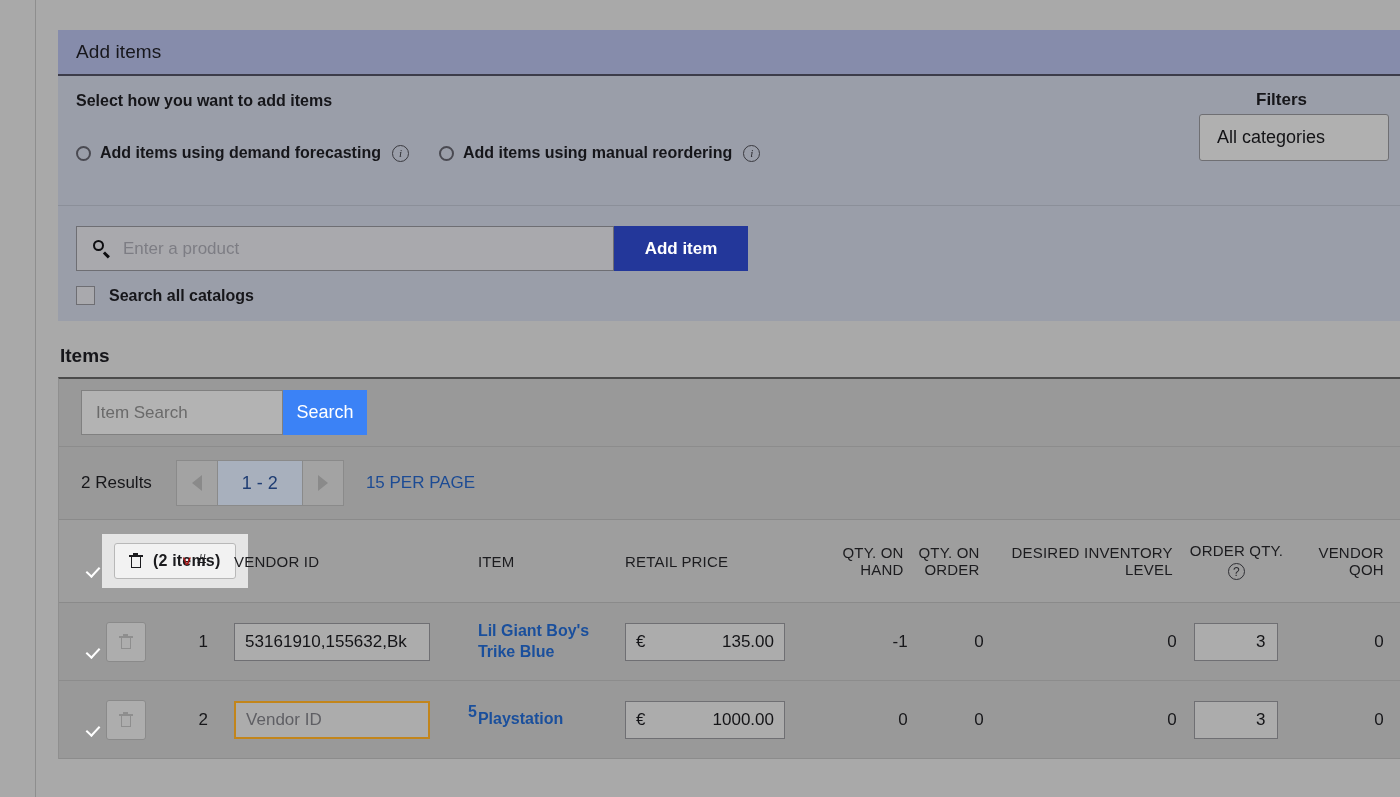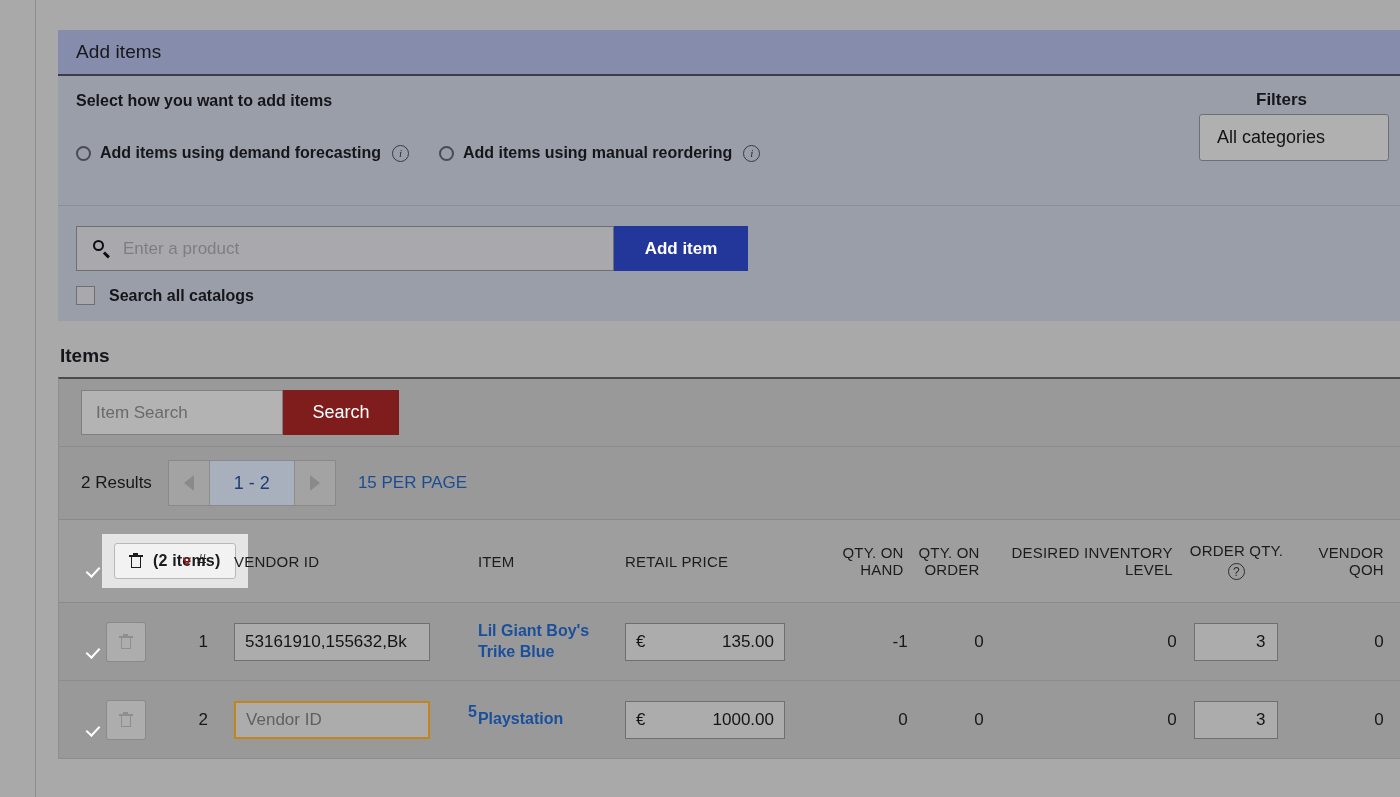--- a/index.html
+++ b/index.html
@@ -258,43 +258,43 @@
     background: #b3b3b3;
     border: 1px solid #808080;
     box-sizing: border-box;
     display: flex;
     align-items: center;
     padding-left: 14px;
     font-size: 17px;
     color: #6a6a6a;
   }
   .search-btn {
-    width: 116px;
+    width: 84px;
     height: 45px;
-    background: #7f1d1d;
+    background: #3b82f6;
     color: #ffffff;
     font-size: 18px;
     display: flex;
     align-items: center;
     justify-content: center;
     border: none;
     cursor: pointer;
     box-sizing: border-box;
   }
   .pager-bar {
     height: 72px;
     display: flex;
     align-items: center;
     padding-left: 22px;
     box-sizing: border-box;
   }
   .results-count {
     font-size: 17px;
     color: #17171a;
-    margin-right: 16px;
+    margin-right: 24px;
   }
   .pager {
     display: flex;
     align-items: stretch;
     border: 1px solid #8a8a8a;
     height: 44px;
   }
   .pager-arrow {
     width: 40px;
     background: #a3a3a3;

